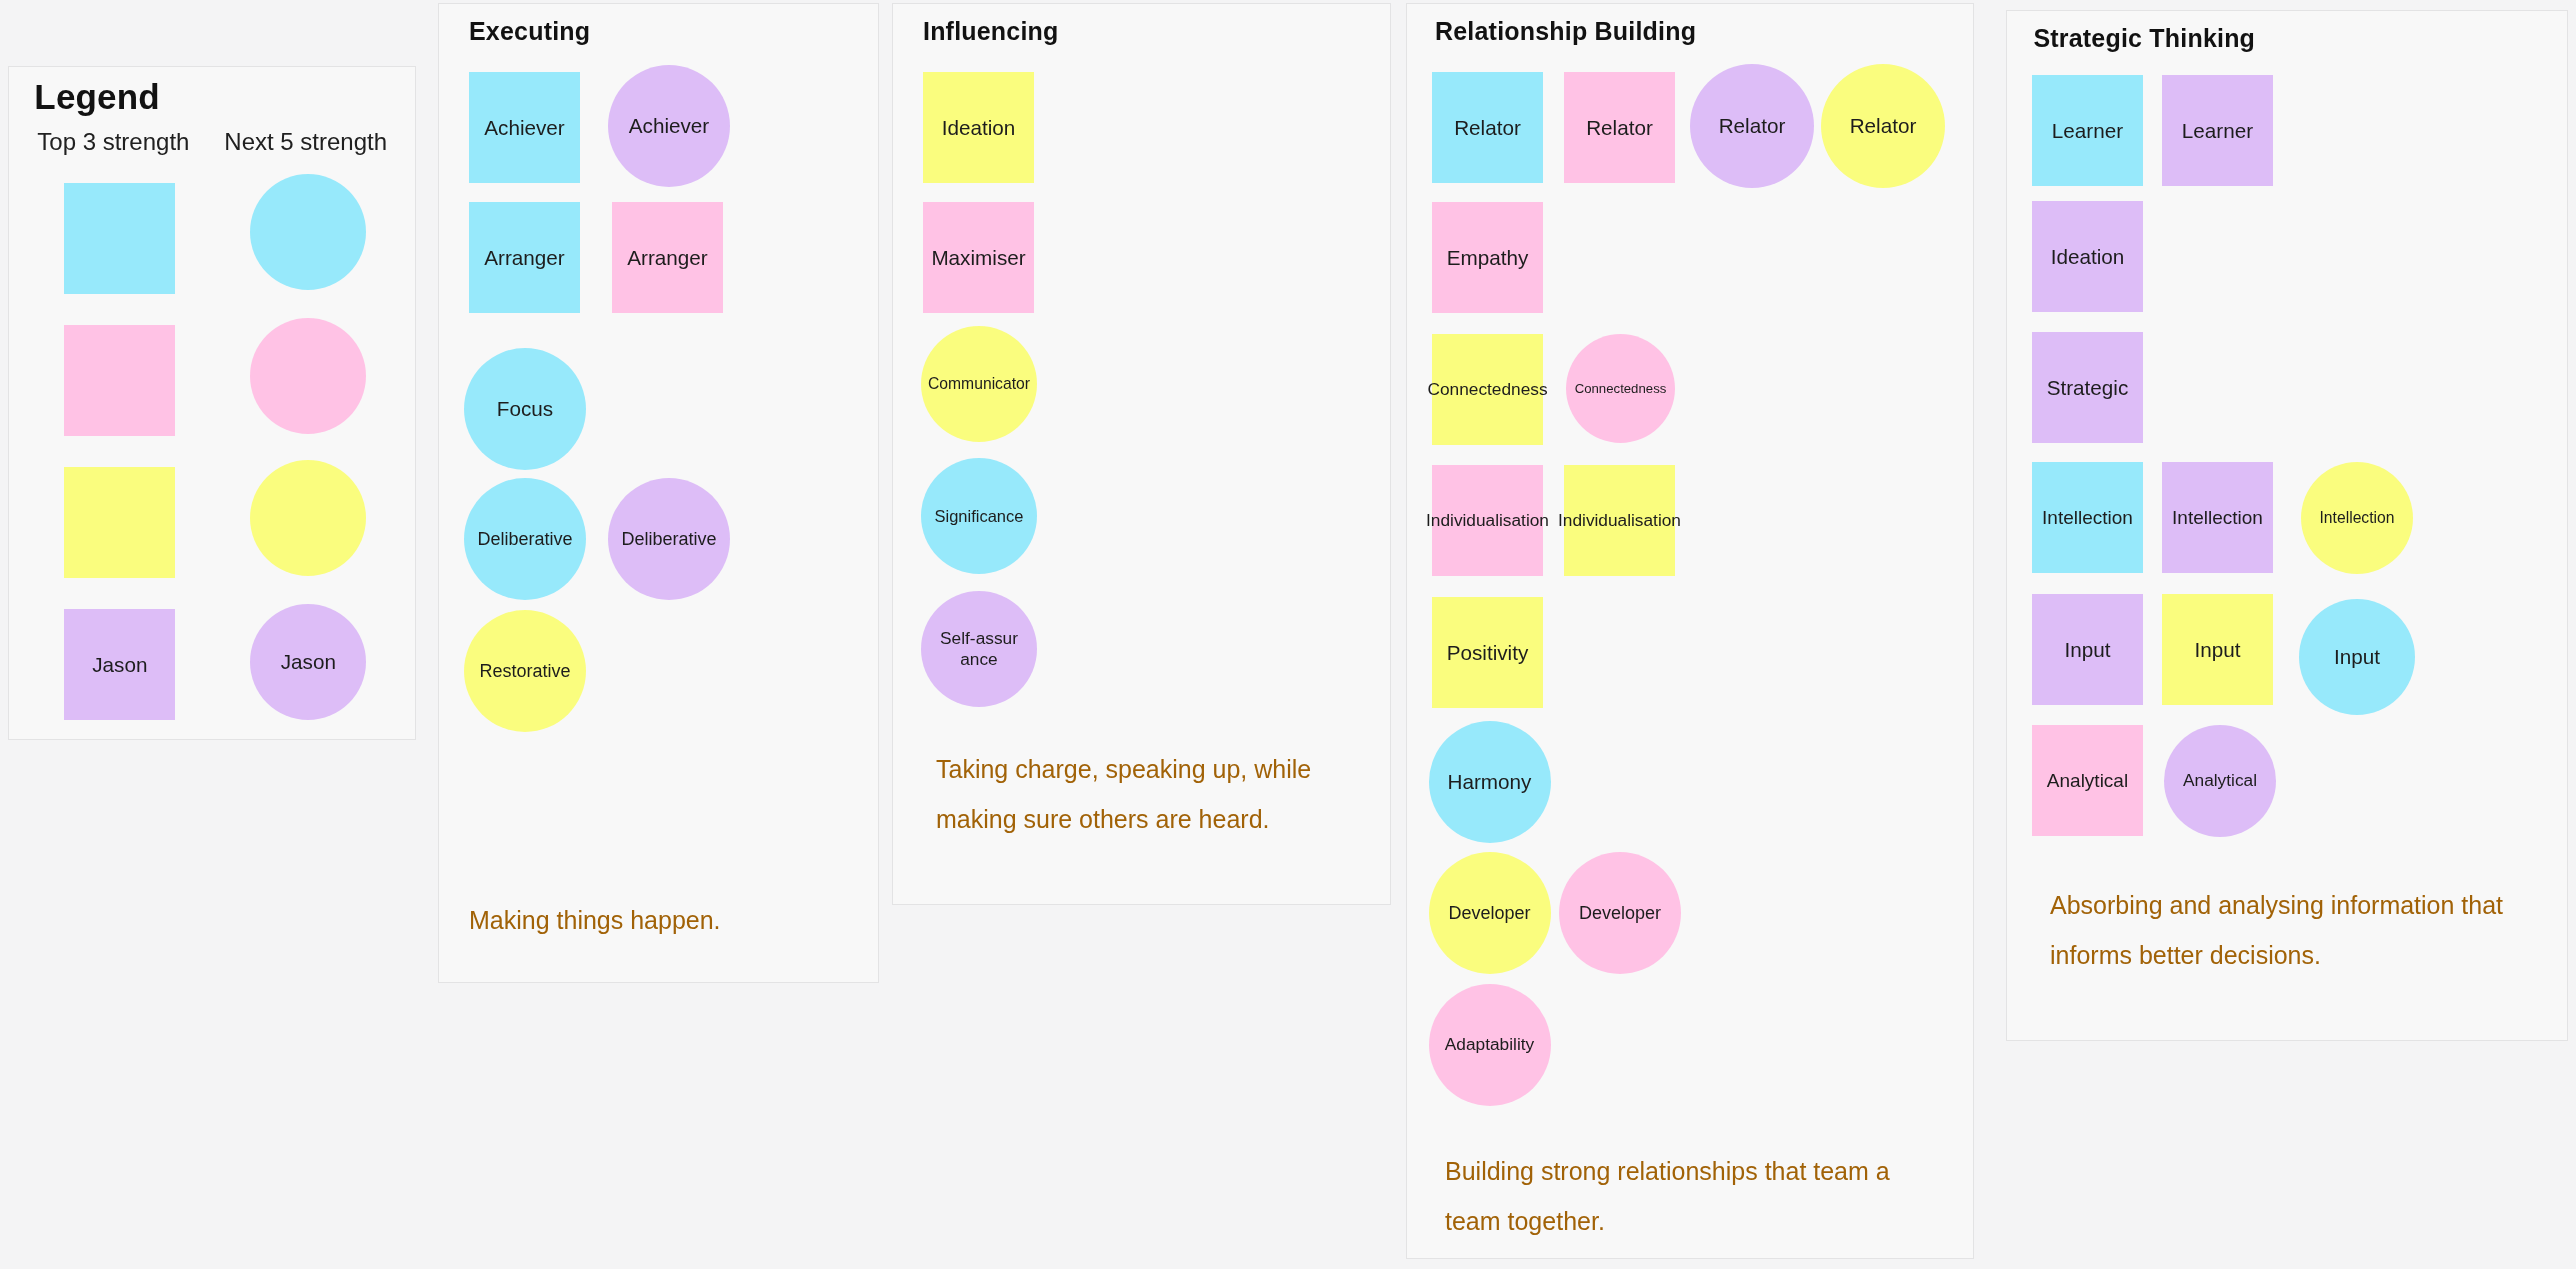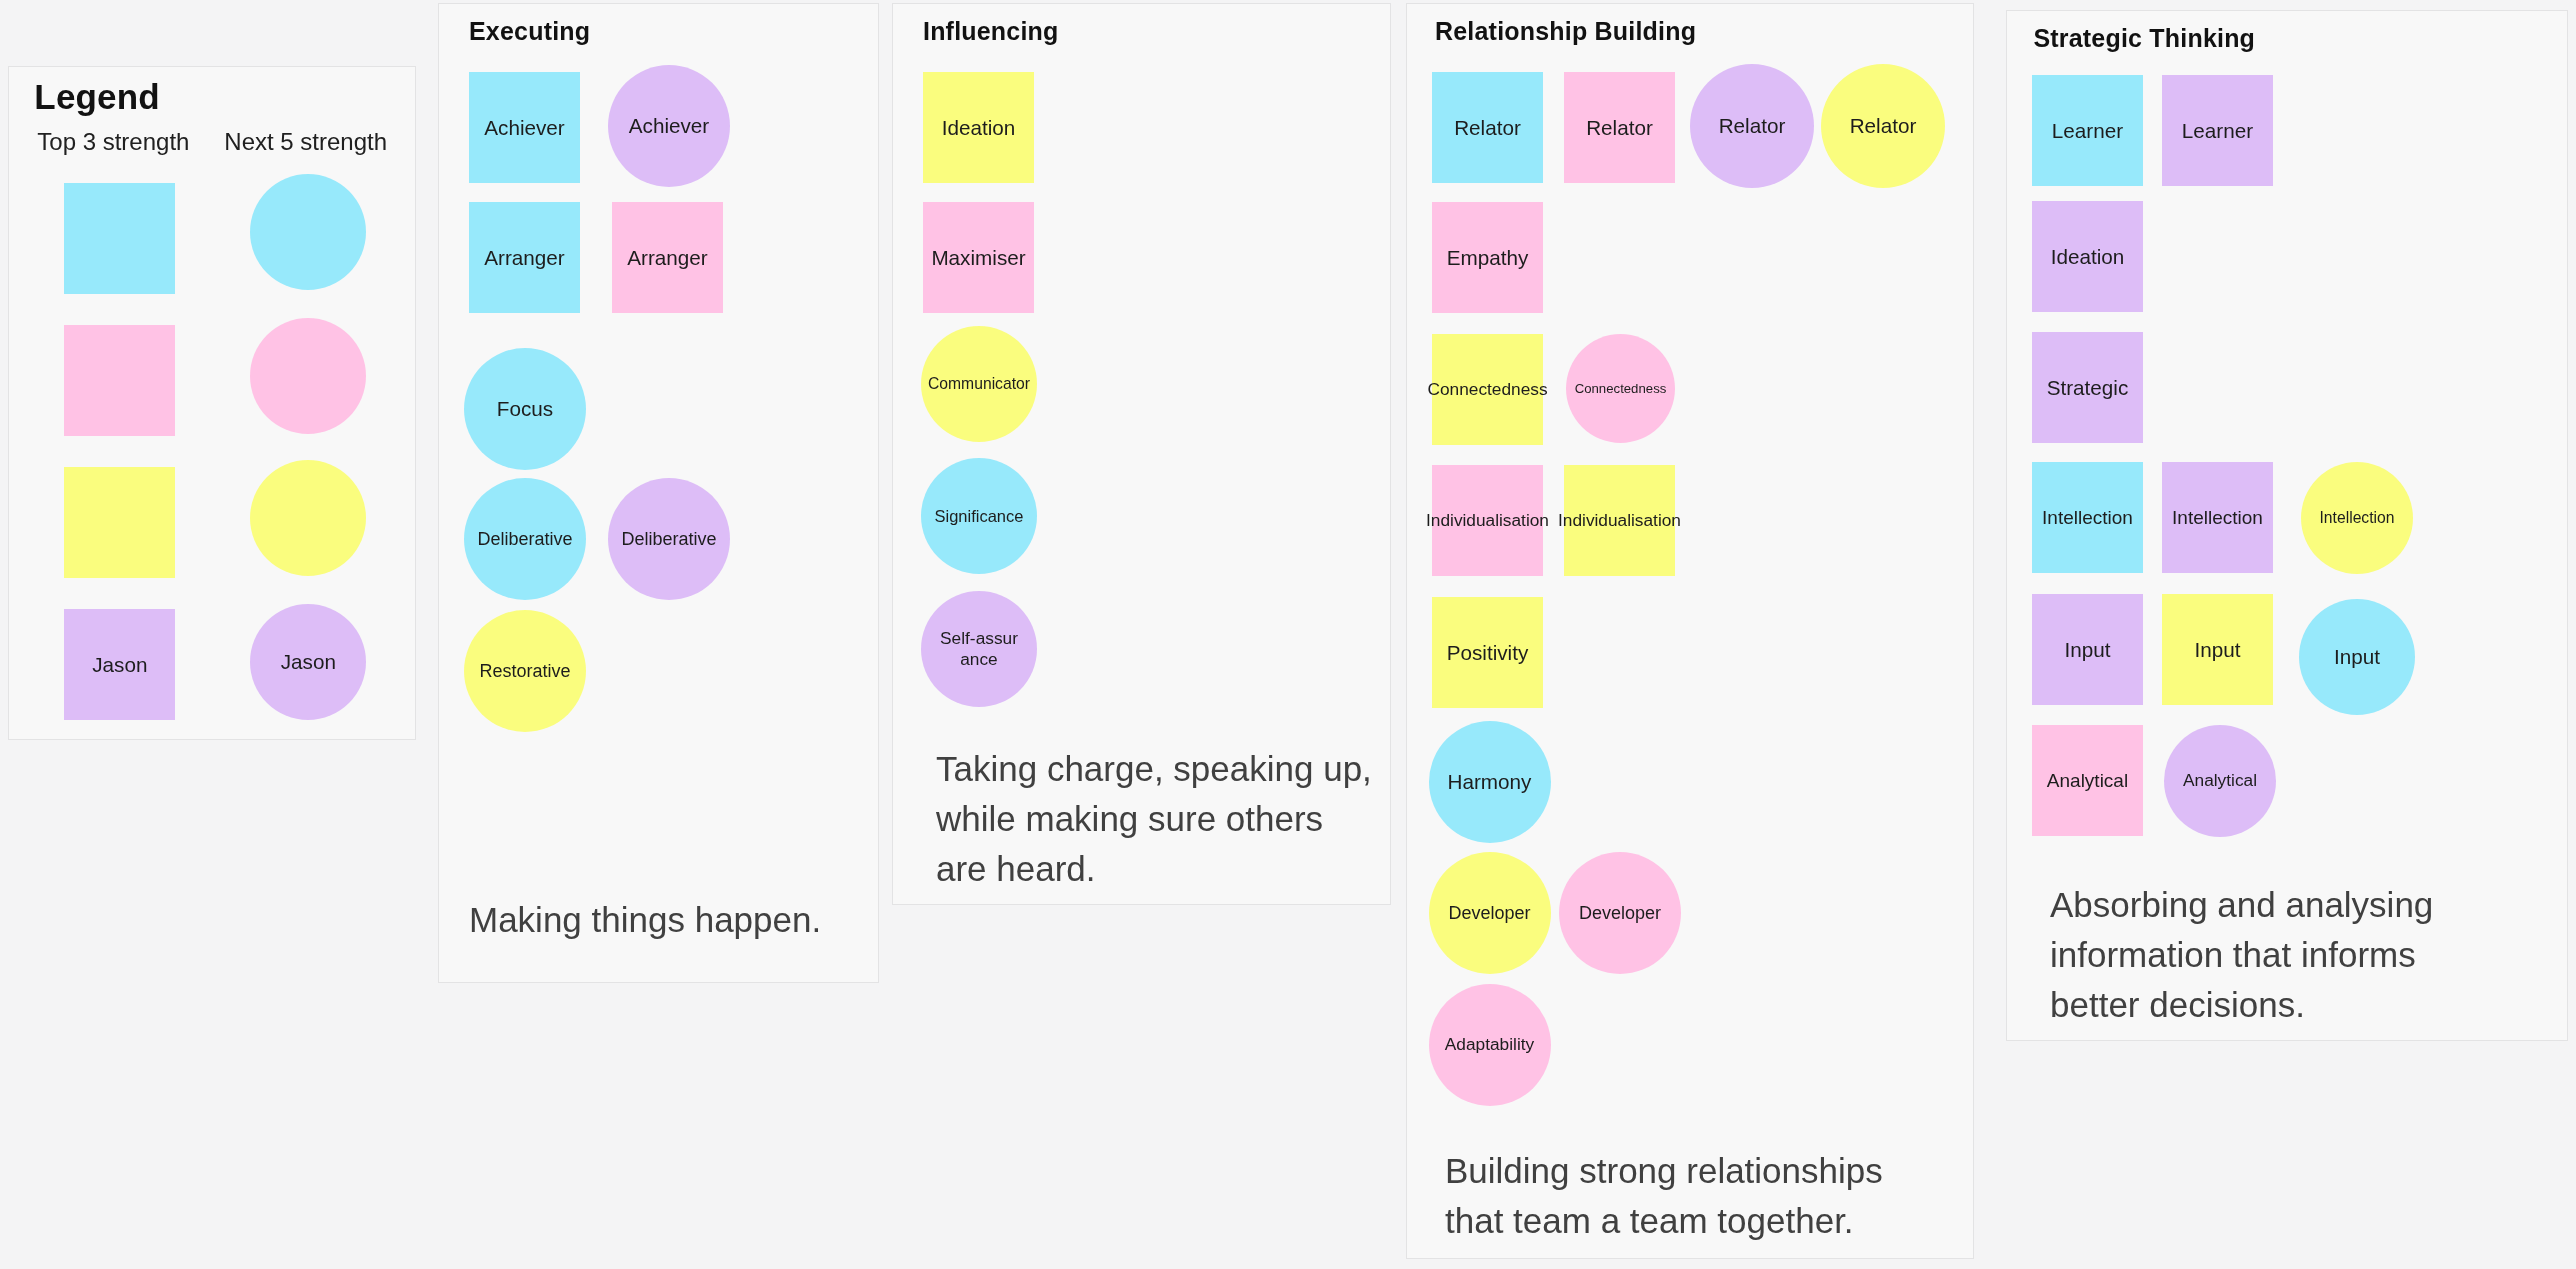--- a/index.html
+++ b/index.html
@@ -14,21 +14,21 @@
     position:absolute;display:flex;align-items:center;justify-content:center;
     text-align:center;font-weight:500;font-size:20.7px;color:#1d1d1d;
     box-sizing:border-box;padding:6.6px;line-height:1.25;
   }
   .sq{width:111px;height:111px;}
   .ci{border-radius:50%;}
   .c-cyan{background:#97e9fb;}
   .c-pink{background:#ffc2e5;}
   .c-yellow{background:#fafd7e;}
   .c-purple{background:#ddbdf7;}
-  .caption{position:absolute;font-size:35px;line-height:50px;font-weight:400;color:#404040;}
+  .caption{position:absolute;font-size:25px;line-height:50px;font-weight:400;color:#a16207;}
 </style>
 </head>
 <body>
 
 <div class="board">
 
   <section class="panel" style="left:8.3px;top:66px;width:408px;height:674px;">
     <h2 class="panel-title" style="left:25px;top:10px;font-size:35px;">Legend</h2>
     <div class="legend-col" style="left:28px;top:61px;">Top 3 strength</div>
     <div class="legend-col" style="left:215px;top:61px;">Next 5 strength</div>

